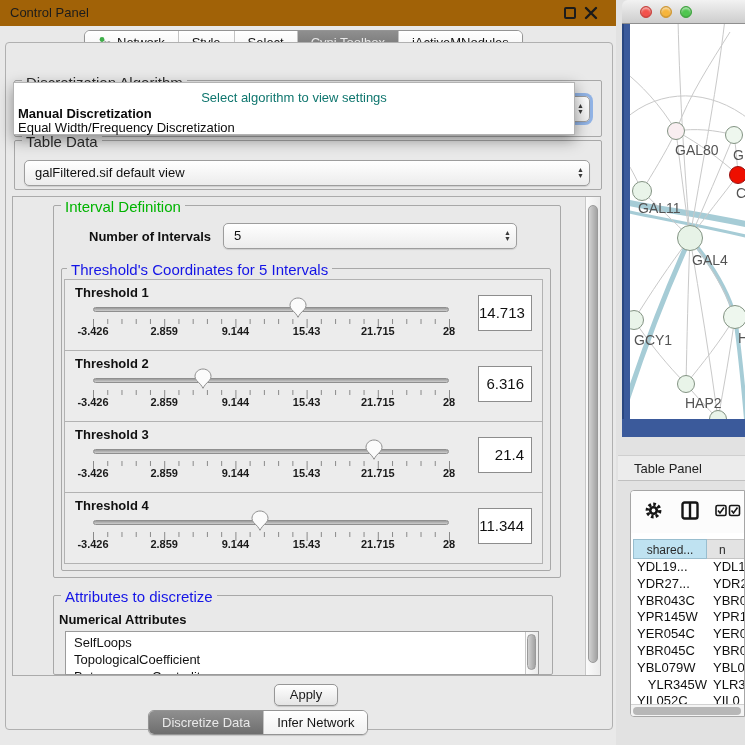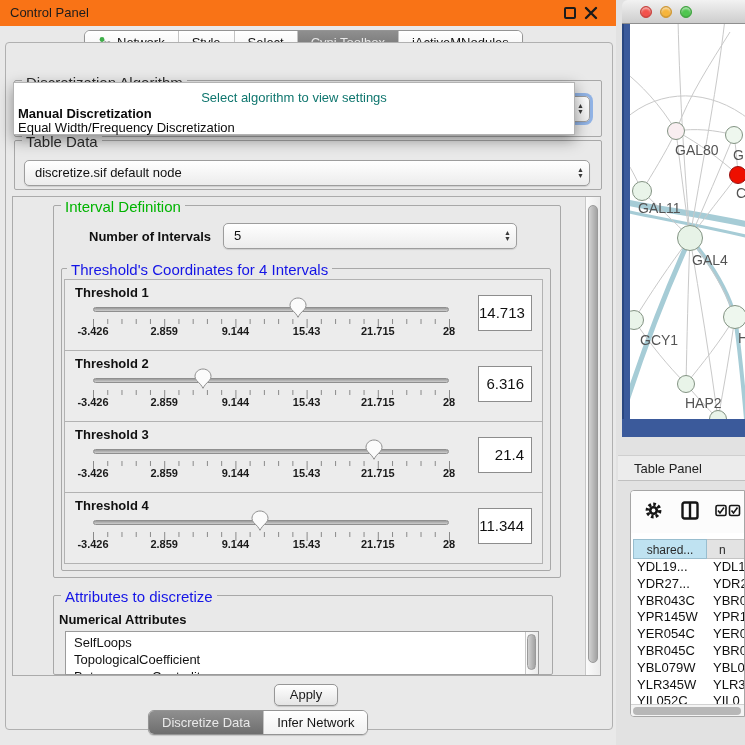--- a/index.html
+++ b/index.html
@@ -5,21 +5,21 @@
   * { margin:0; padding:0; box-sizing:border-box; }
   html,body { background:#d8d8d8; }
   #app {
     position:relative; width:745px; height:745px; overflow:hidden;
     background:#e9e9e9; font-family:"Liberation Sans", sans-serif;
     -webkit-font-smoothing:antialiased; color:#1a1a1a;
   }
   .abs { position:absolute; }
 
   
-  #titlebar { left:0; top:0; width:618px; height:26px; background:#f97316; }
+  #titlebar { left:0; top:0; width:618px; height:26px; background:#a16207; }
   #cp-title { left:10px; top:0; line-height:26px; font-size:13px; color:#1c1c1c; }
   #float-btn { left:564px; top:7px; width:12px; height:12px; border:2px solid #1c1c1c; border-radius:2px; background:transparent; }
   #close-btn { left:584px; top:6px; width:14px; height:14px; }
 
   .tabbar { display:flex; height:25px; border:1px solid #949494; border-radius:6px; background:#fff; overflow:hidden; box-shadow:0 1px 1px rgba(0,0,0,.15); }
   .tab { display:flex; align-items:center; padding:0 13px; font-size:13px; color:#141414;
          background:linear-gradient(#ffffff,#f1f1f1); border-left:1px solid #c3c3c3; cursor:default; white-space:nowrap; }
   .tab:first-child { border-left:none; }
   .tab.sel { background:linear-gradient(#8f8f8f,#6e6e6e); color:#e9e9e9; }
   .tab svg { margin-right:5px; }
@@ -146,21 +146,21 @@
   <div class="combo focus-ring" style="left:22px; top:96px; width:568px; height:26px;">
     <span class="stepper">
         <span>▲</span>
         <span>▼</span>
       </span>
   </div>
 
   <div class="abs group" style="left:14px; top:140px; width:588px; height:50px;"></div>
   <div class="group-label" style="left:22px; top:133px; color:#2d2d2d;">Table Data</div>
   <div class="combo" style="left:24px; top:160px; width:566px; height:26px;">
-    <span class="val">discretize.sif default node</span>
+    <span class="val">galFiltered.sif default view</span>
     <span class="stepper">
         <span>▲</span>
         <span>▼</span>
       </span>
   </div>
 
   <div class="abs" id="algo-popup">
     <div class="popup-prompt">Select algorithm to view settings</div>
     <div id="popup-options">
         <div class="popup-opt bold" style="top: 23px;">Manual Discretization</div>
@@ -176,21 +176,21 @@
     <div class="abs bold13" style="left:76px; top:32px;">Number of Intervals</div>
     <div class="combo" style="left:210px; top:26px; width:294px; height:26px;">
       <span class="val">5</span>
       <span class="stepper">
           <span>▲</span>
           <span>▼</span>
         </span>
     </div>
 
     <div class="abs group" style="left:48px; top:71px; width:490px; height:303px;"></div>
-    <div class="group-label blue" style="left:54px; top:64px;">Threshold's Coordinates for 4 Intervals</div>
+    <div class="group-label blue" style="left:54px; top:64px;">Threshold's Coordinates for 5 Intervals</div>
     <div id="thr-panels">
         <div class="thr-panel" style="top: 82px;">
           <div class="thr-label">Threshold 1</div>
           <div class="sl-track"></div>
           <div class="sl-ticks"><svg width="358" height="10">
               <line x1="0.5" y1="0" x2="0.5" y2="9" stroke="#8a8a8a" stroke-width="1"></line>
               <line x1="14.74" y1="0" x2="14.74" y2="5" stroke="#8a8a8a" stroke-width="1"></line>
               <line x1="28.98" y1="0" x2="28.98" y2="5" stroke="#8a8a8a" stroke-width="1"></line>
               <line x1="43.22" y1="0" x2="43.22" y2="5" stroke="#8a8a8a" stroke-width="1"></line>
               <line x1="57.46" y1="0" x2="57.46" y2="5" stroke="#8a8a8a" stroke-width="1"></line>
@@ -432,21 +432,21 @@
           <div class="net-label" style="left: 45px; top: 118px;">GAL80</div>
           <div class="net-node" style="left: 95px; top: 102px; width: 18px; height: 18px; background: rgb(238, 247, 238); border: 1px solid rgb(131, 147, 131);"></div>
           <div class="net-label" style="left: 103px; top: 123px;">G</div>
           <div class="net-node" style="left: 99px; top: 142px; width: 18px; height: 18px; background: rgb(238, 15, 0); border: 1px solid rgb(153, 17, 17);"></div>
           <div class="net-label" style="left: 106px; top: 161px;">C</div>
           <div class="net-node" style="left: 2px; top: 157px; width: 20px; height: 20px; background: rgb(233, 244, 233); border: 1px solid rgb(131, 147, 131);"></div>
           <div class="net-label" style="left: 8px; top: 176px;">GAL11</div>
           <div class="net-node" style="left: 47px; top: 201px; width: 26px; height: 26px; background: rgb(231, 243, 231); border: 1px solid rgb(131, 147, 131);"></div>
           <div class="net-label" style="left: 62px; top: 228px;">GAL4</div>
           <div class="net-node" style="left: -6px; top: 286px; width: 20px; height: 20px; background: rgb(233, 244, 233); border: 1px solid rgb(131, 147, 131);"></div>
-          <div class="net-label" style="left: 10px; top: 308px;">GCY1</div>
+          <div class="net-label" style="left: 4px; top: 308px;">GCY1</div>
           <div class="net-node" style="left: 93px; top: 281px; width: 24px; height: 24px; background: rgb(238, 247, 238); border: 1px solid rgb(131, 147, 131);"></div>
           <div class="net-label" style="left: 108px; top: 306px;">H</div>
           <div class="net-node" style="left: 47px; top: 351px; width: 18px; height: 18px; background: rgb(233, 244, 233); border: 1px solid rgb(131, 147, 131);"></div>
           <div class="net-label" style="left: 55px; top: 371px;">HAP2</div>
           <div class="net-node" style="left: 79px; top: 386px; width: 18px; height: 18px; background: rgb(233, 244, 233); border: 1px solid rgb(131, 147, 131);"></div>
         </div>
     </div>
   </div>
 
   <div class="abs" id="tp-header">
@@ -495,21 +495,21 @@
           <div class="tp-c2">YER0</div>
         </div>
         <div class="tp-row" style="top: 84px;">
           <div class="tp-c1">YBR045C</div>
           <div class="tp-c2">YBR0</div>
         </div>
         <div class="tp-row" style="top: 100.8px;">
           <div class="tp-c1">YBL079W</div>
           <div class="tp-c2">YBL0</div>
         </div>
-        <div class="tp-row" style="top: 117.6px;">
+        <div class="tp-row" style="top: 117.6px; text-align: right;">
           <div class="tp-c1">YLR345W</div>
           <div class="tp-c2">YLR3</div>
         </div>
         <div class="tp-row" style="top: 134.4px;">
           <div class="tp-c1">YIL052C</div>
           <div class="tp-c2">YIL0</div>
         </div>
       </div>
     <div id="tp-hsb">
       <div id="tp-hsb-thumb"></div>

